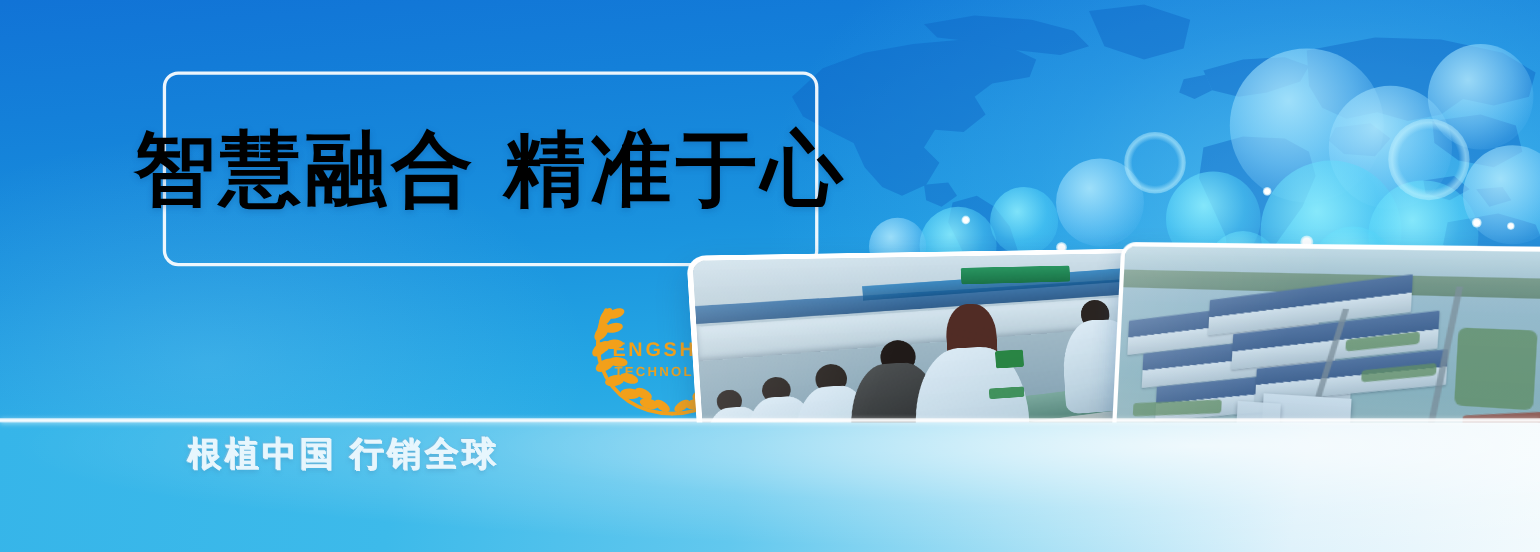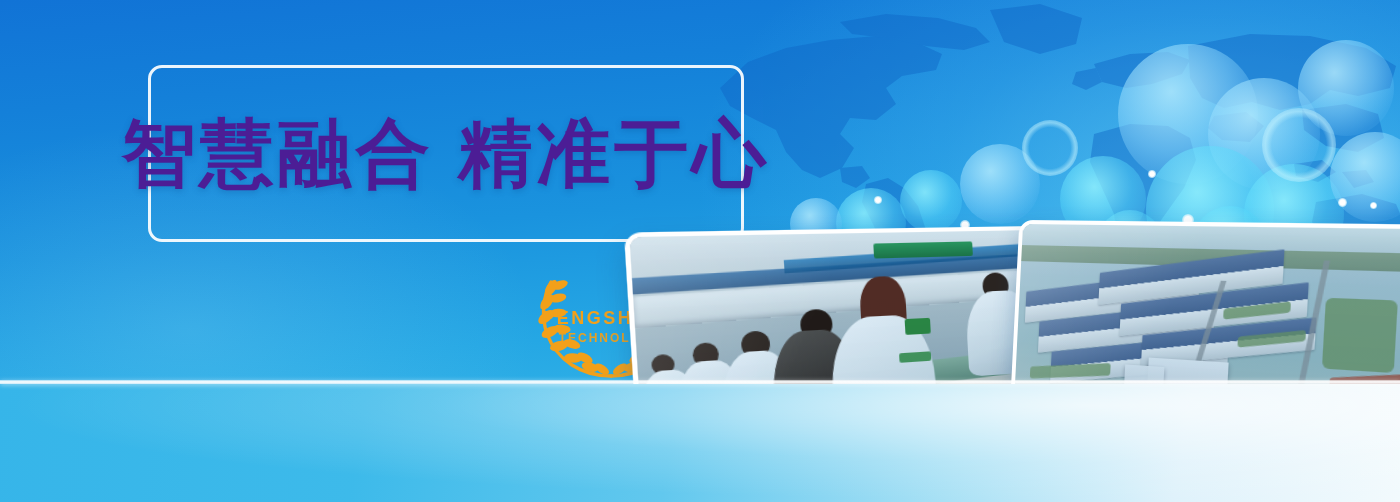--- a/index.html
+++ b/index.html
@@ -64,21 +64,21 @@
 
   
   .headline-box {
     position:absolute; left:148px; top:65px;
     width:596px; height:177px;
     border:3px solid rgba(255,255,255,.92);
     border-radius:14px;
     display:flex; align-items:center; justify-content:center;
   }
   .headline-text {
-    color:#4c1d95;
+    color:#000000;
     font-size:74px;
     font-weight:bold;
     letter-spacing:4px;
     line-height:1;
     white-space:nowrap;
     text-shadow:0 2px 6px rgba(8,70,140,.28);
   }
 
   
   .emblem {
@@ -388,14 +388,15 @@
 
         <div class="tint"></div>
         <div class="sheen"></div>
       </div>
     </div>
   </div>
 
   <div class="bottom-band"></div>
   <div class="divider"></div>
 
+  <div class="tagline-cn">根植中国  行销全球</div>
 
 </div>
 
 </body></html>

